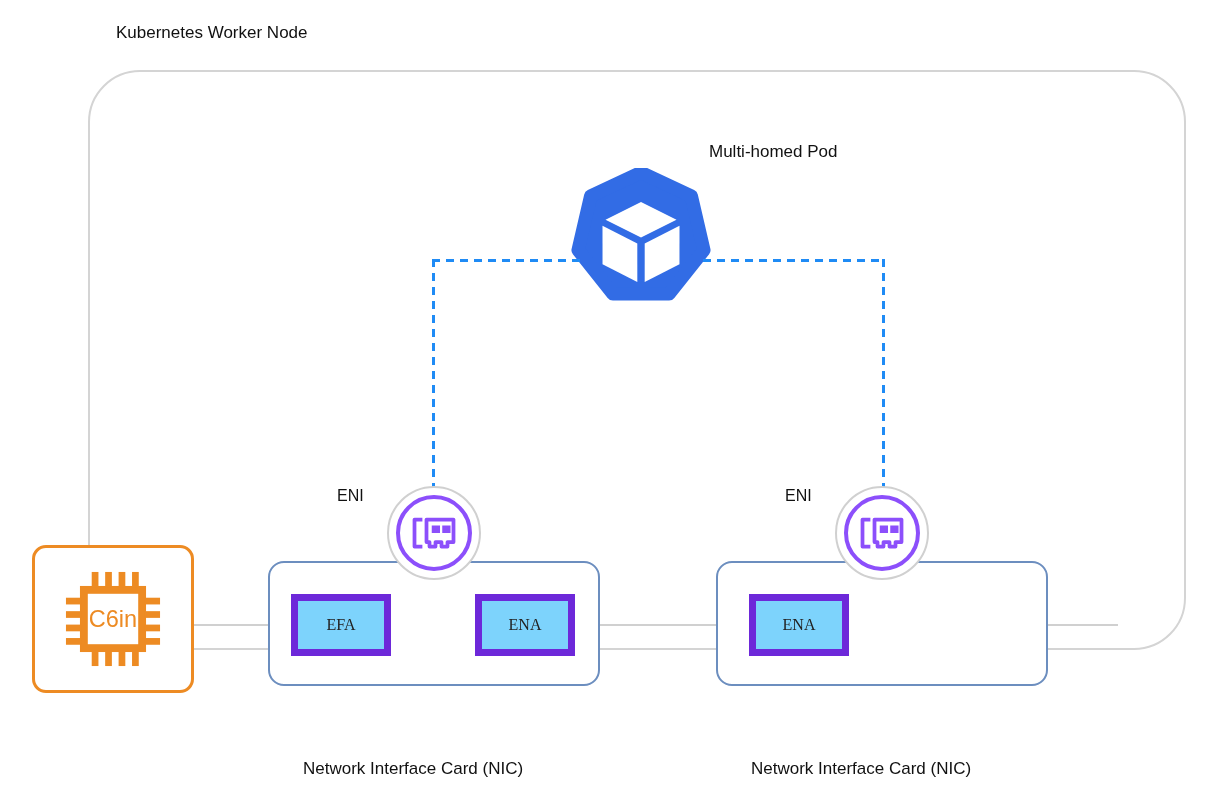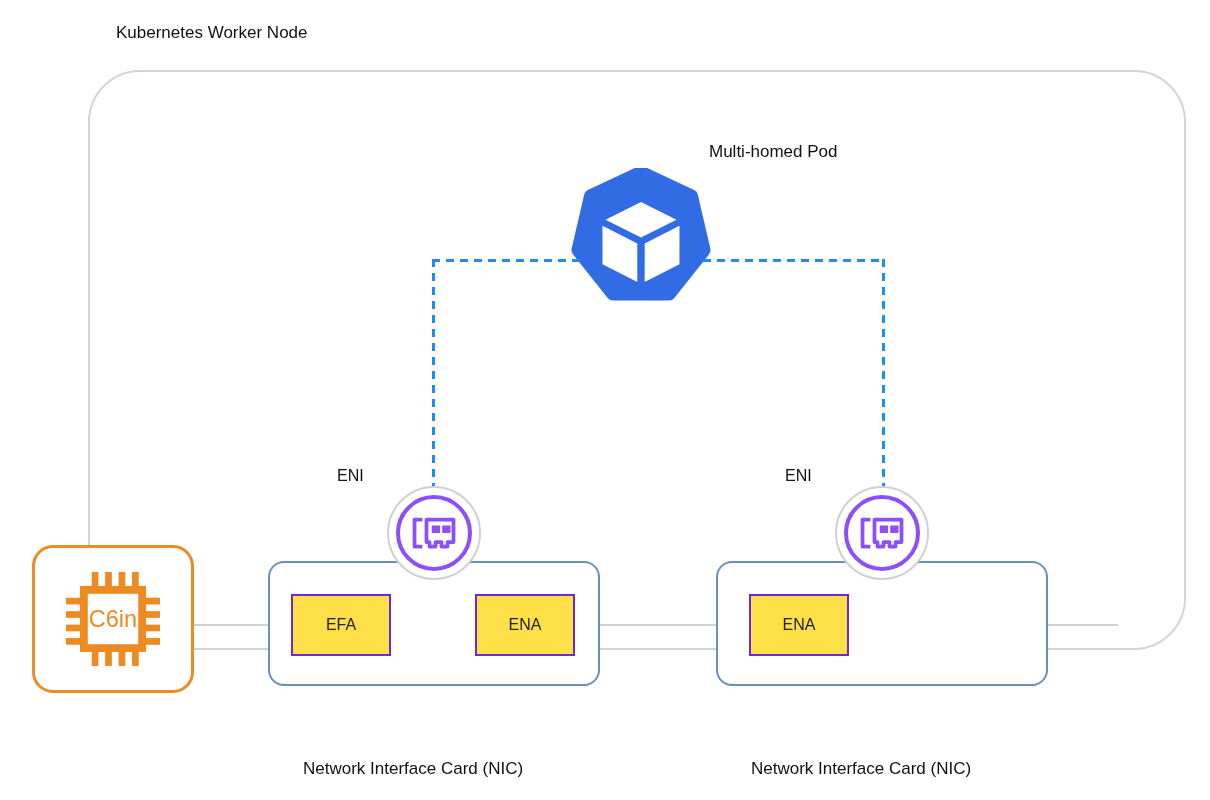--- a/index.html
+++ b/index.html
@@ -41,21 +41,21 @@
     top: 23px;
   }
   
   #c6in-box {
     position: absolute;
     left: 32px;
     top: 545px;
     width: 162px;
     height: 148px;
     border: 3px solid #ed8b23;
-    border-radius: 21px;
+    border-radius: 14px;
     box-sizing: border-box;
     background: #ffffff;
     display: flex;
     align-items: center;
     justify-content: center;
   }
   #c6in-box svg { display: block; }
   
   .nic-box {
     position: absolute;
@@ -67,28 +67,29 @@
     background: #ffffff;
   }
   #nic-box-left  { left: 268px; width: 332px; }
   #nic-box-right { left: 716px; width: 332px; }
   
   .adapter {
     position: absolute;
     top: 594px;
     width: 100px;
     height: 62px;
-    border: 2px solid #6d28d9;
-    background: #fde047;
+    border: 7px solid #6d28d9;
+    background: #7dd3fc;
     box-sizing: border-box;
     display: flex;
     align-items: center;
     justify-content: center;
     color: #222222;
     font-size: 16px;
+    font-family: Liberation Serif, serif;
   }
   #adapter-efa-left { left: 291px; }
   #adapter-ena-left { left: 475px; }
   #adapter-ena-right { left: 749px; }
   
   .connector {
     position: absolute;
     background: #d0d0d0;
     height: 2px;
   }
@@ -115,21 +116,21 @@
     width: 76px;
     height: 76px;
     border-radius: 50%;
     border: 4px solid #8c4ffb;
     box-sizing: border-box;
     display: flex;
     align-items: center;
     justify-content: center;
   }
   .eni-inner svg { display: block; }
-  .eni-label { top: 466px; font-size: 16px; }
+  .eni-label { top: 486px; font-size: 16px; }
   #eni-label-left  { left: 337px; }
   #eni-label-right { left: 785px; }
   
   #pod-icon {
     position: absolute;
     left: 567px;
     top: 168px;
     width: 148px;
     height: 148px;
   }

